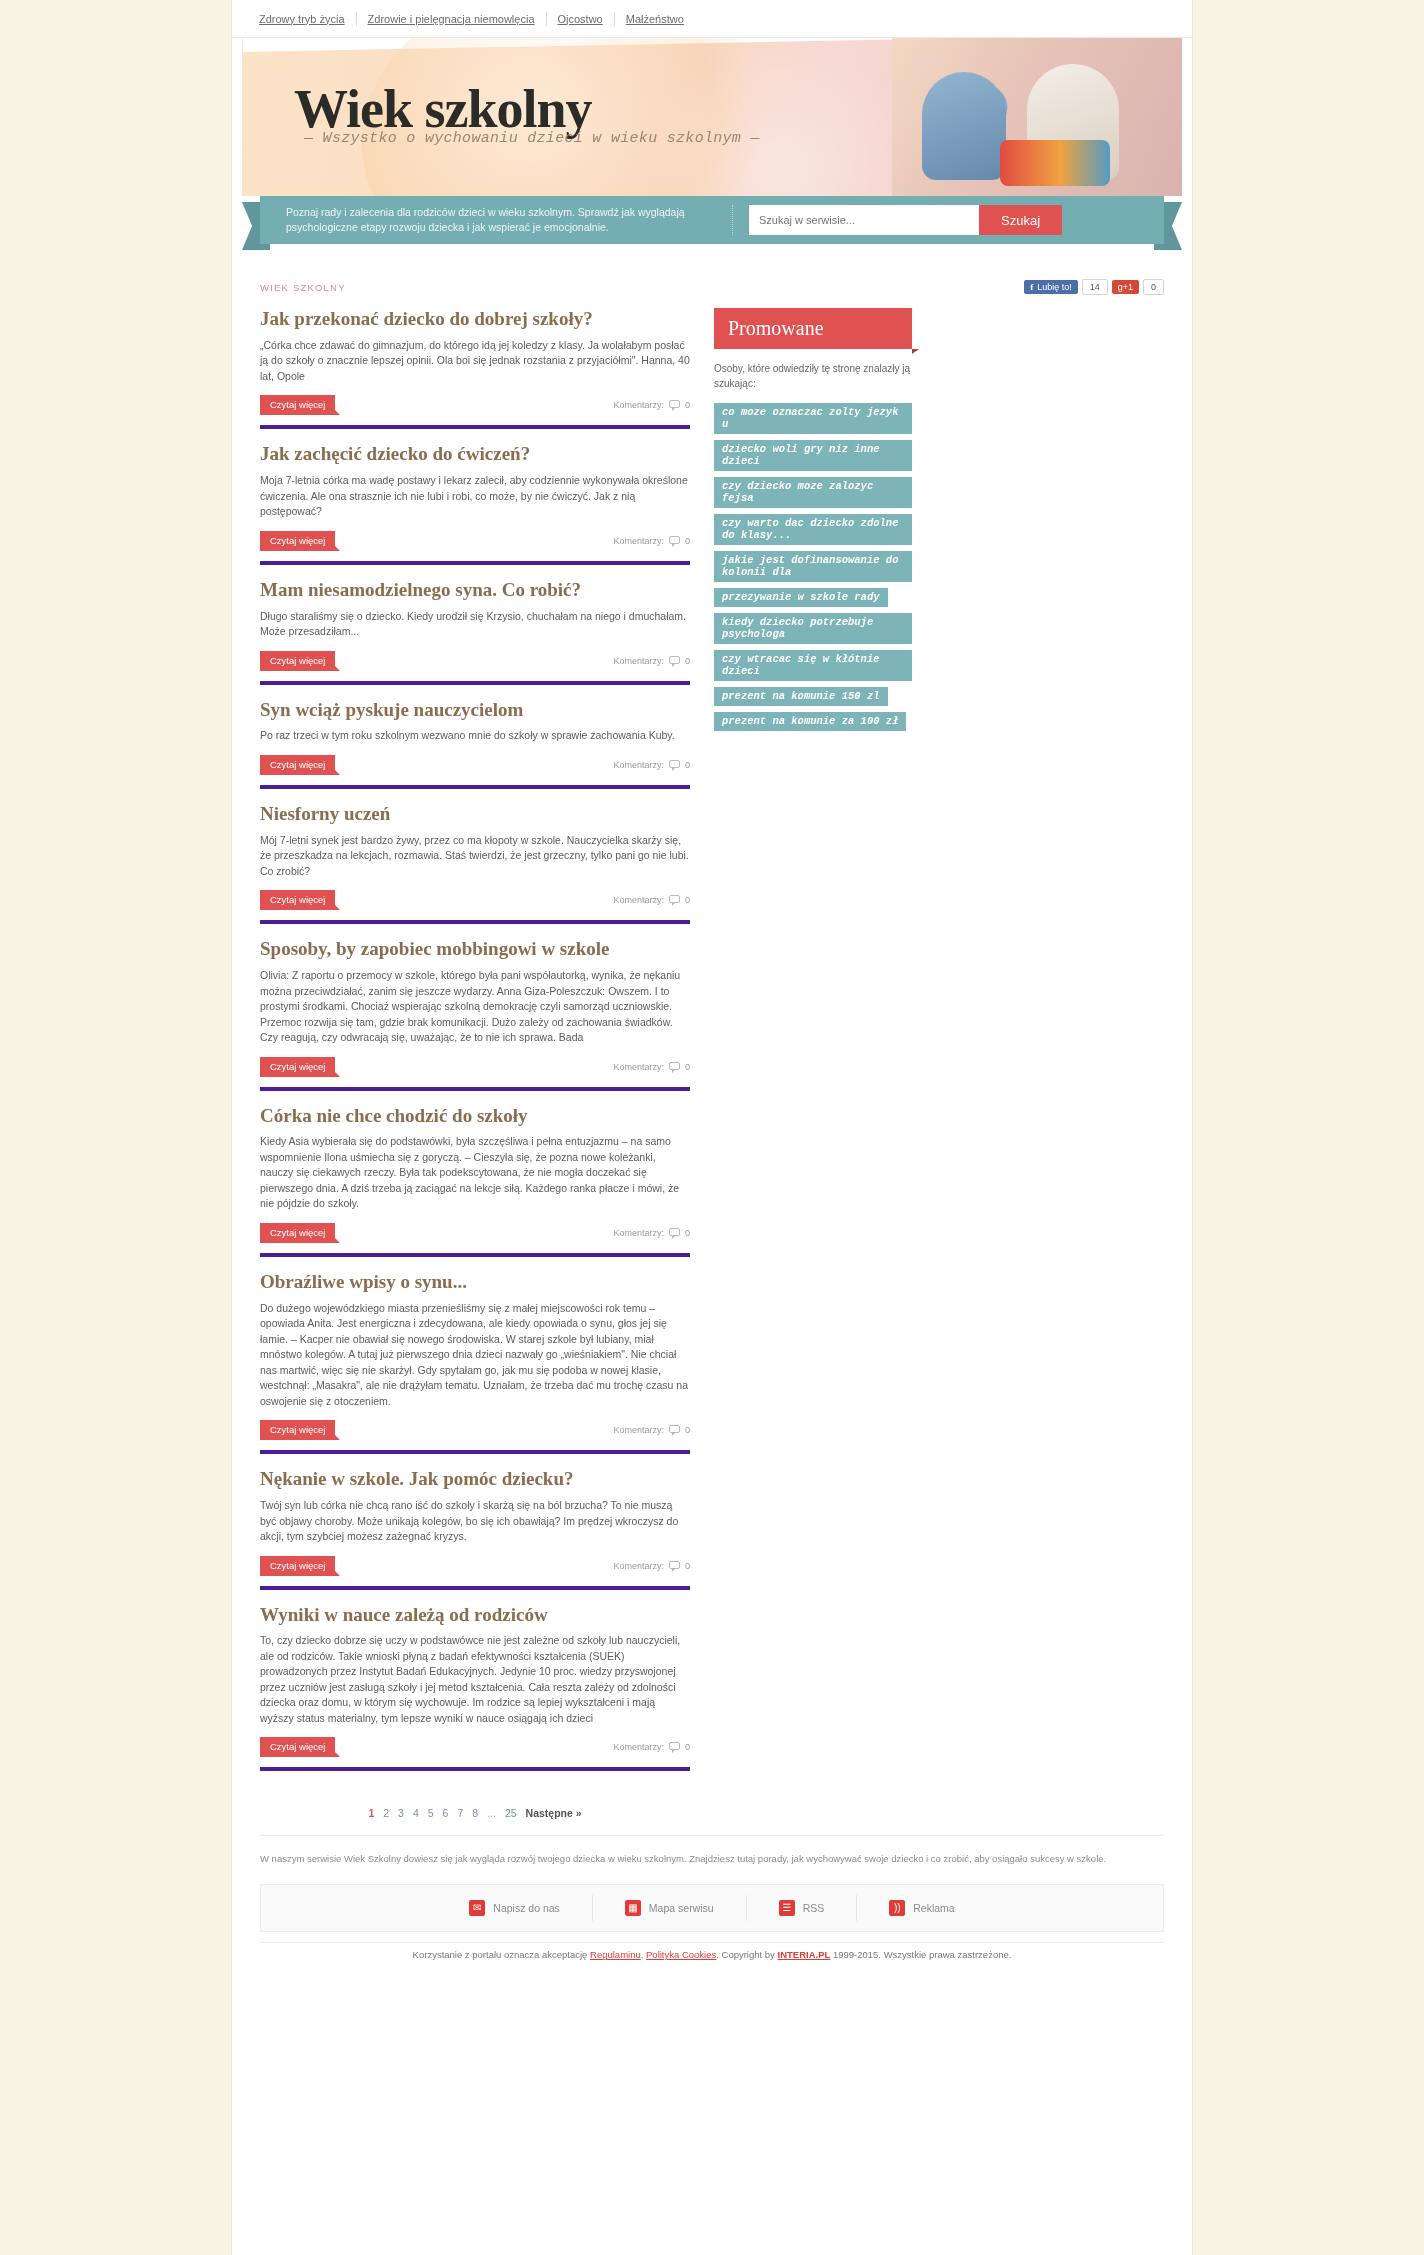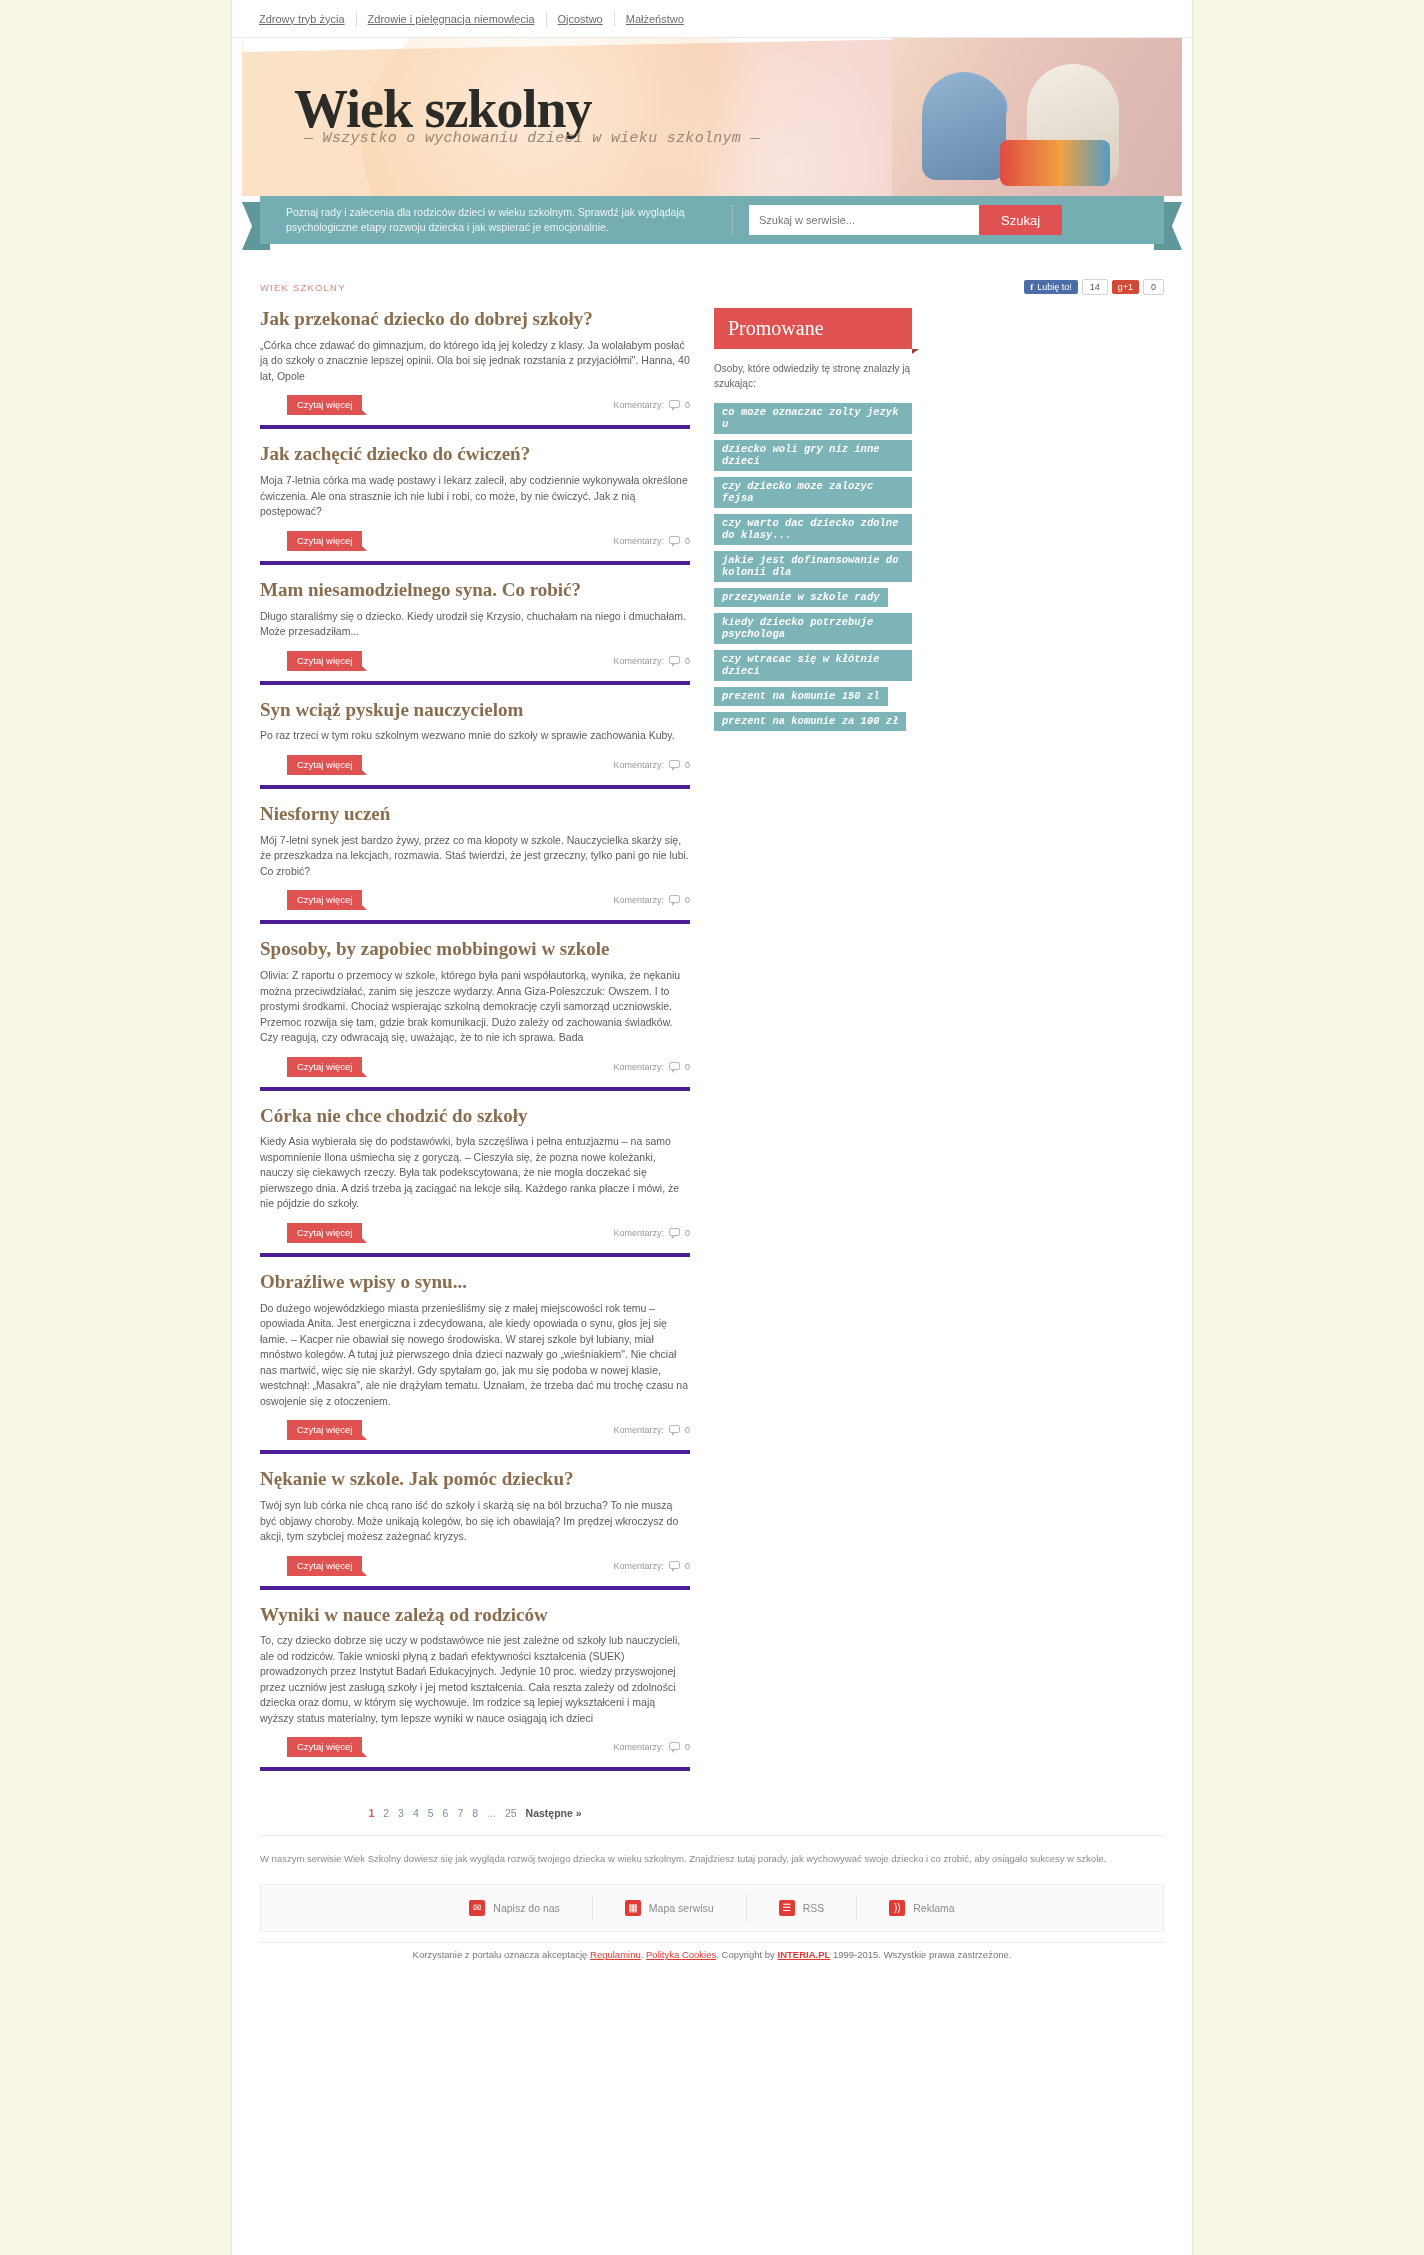--- a/index.html
+++ b/index.html
@@ -176,21 +176,20 @@
     margin-bottom: 8px;
     line-height: 1.15;
     cursor: pointer;
   }
   .art-lead { font-size: 10.5px; line-height: 15.5px; color: #5c5c5c; margin-bottom: 11px; }
   .art-foot { display: flex; align-items: center; justify-content: space-between; }
   .more-btn {
     display: inline-block; background: #e05252; color: #fff;
     font-size: 9.5px; padding: 4px 10px 5px; cursor: pointer;
     position: relative;
-    margin-left: 27px;
   }
   .more-btn:after {
     content: ""; position: absolute; right: -5px; bottom: 0;
     border-left: 5px solid #e05252; border-top: 5px solid transparent;
   }
   .comments { font-size: 9px; color: #9a9a9a; display: flex; gap: 5px; }
   .bubble {
     display: inline-block; width: 11px; height: 8px; border: 1px solid #b9b9b9;
     border-radius: 2px; position: relative;
   }

